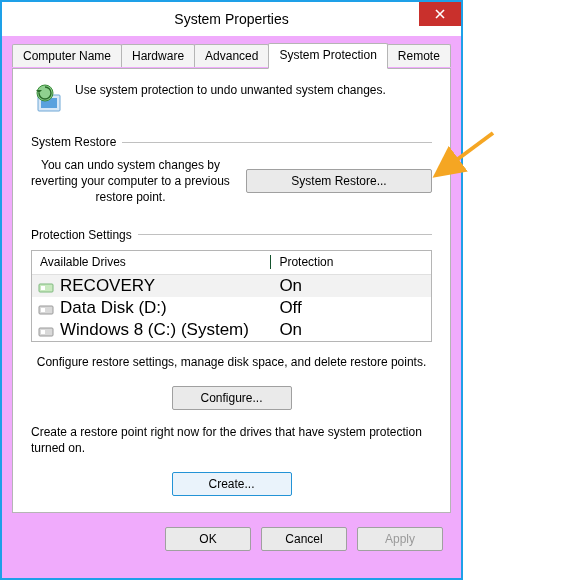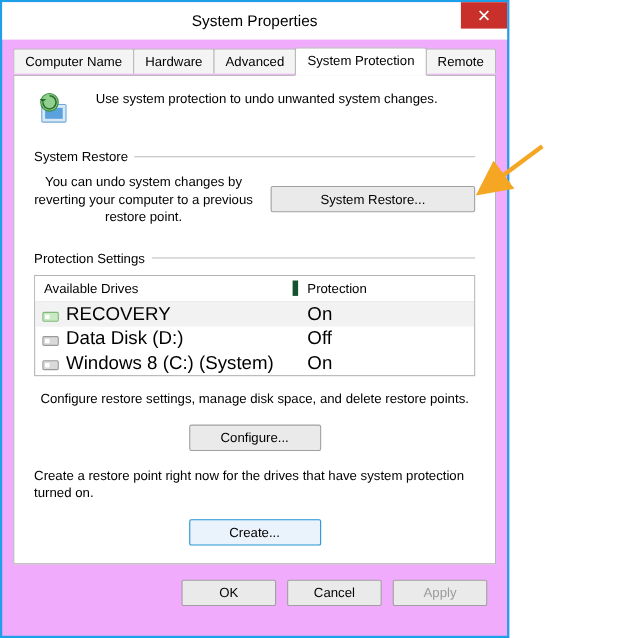--- a/index.html
+++ b/index.html
@@ -81,21 +81,21 @@
   .tabpanel {
     border: 1px solid #b5b5b5;
     background: #fff;
     padding: 12px 18px 12px 18px;
     position: relative;
     z-index: 1;
   }
   .intro {
     display: flex;
     align-items: flex-start;
-    gap: 20px;
+    gap: 8px;
     margin-bottom: 18px;
   }
   .intro-icon {
     width: 36px;
     height: 36px;
     position: relative;
   }
   .intro-text {
     font-size: 12px;
     padding-top: 2px;
@@ -157,21 +157,21 @@
     align-items: center;
     border-bottom: 1px solid #e0e0e0;
     background: #fff;
   }
   .dh-col {
     padding: 0 8px;
     font-size: 12px;
     color: #000;
     position: relative;
   }
-  .dh-col.c1 { width: 60%; border-right: 5px solid #14532d; }
+  .dh-col.c1 { width: 60%; border-right: 1px solid #14532d; }
   .dh-col.c2 { width: 40%; }
   .drive-row {
     display: flex;
     align-items: center;
     height: 22px;
     font-size: 17px;
   }
   .drive-row.sel { background: #f2f2f2; }
   .drive-row .c1 {
     width: 60%;

